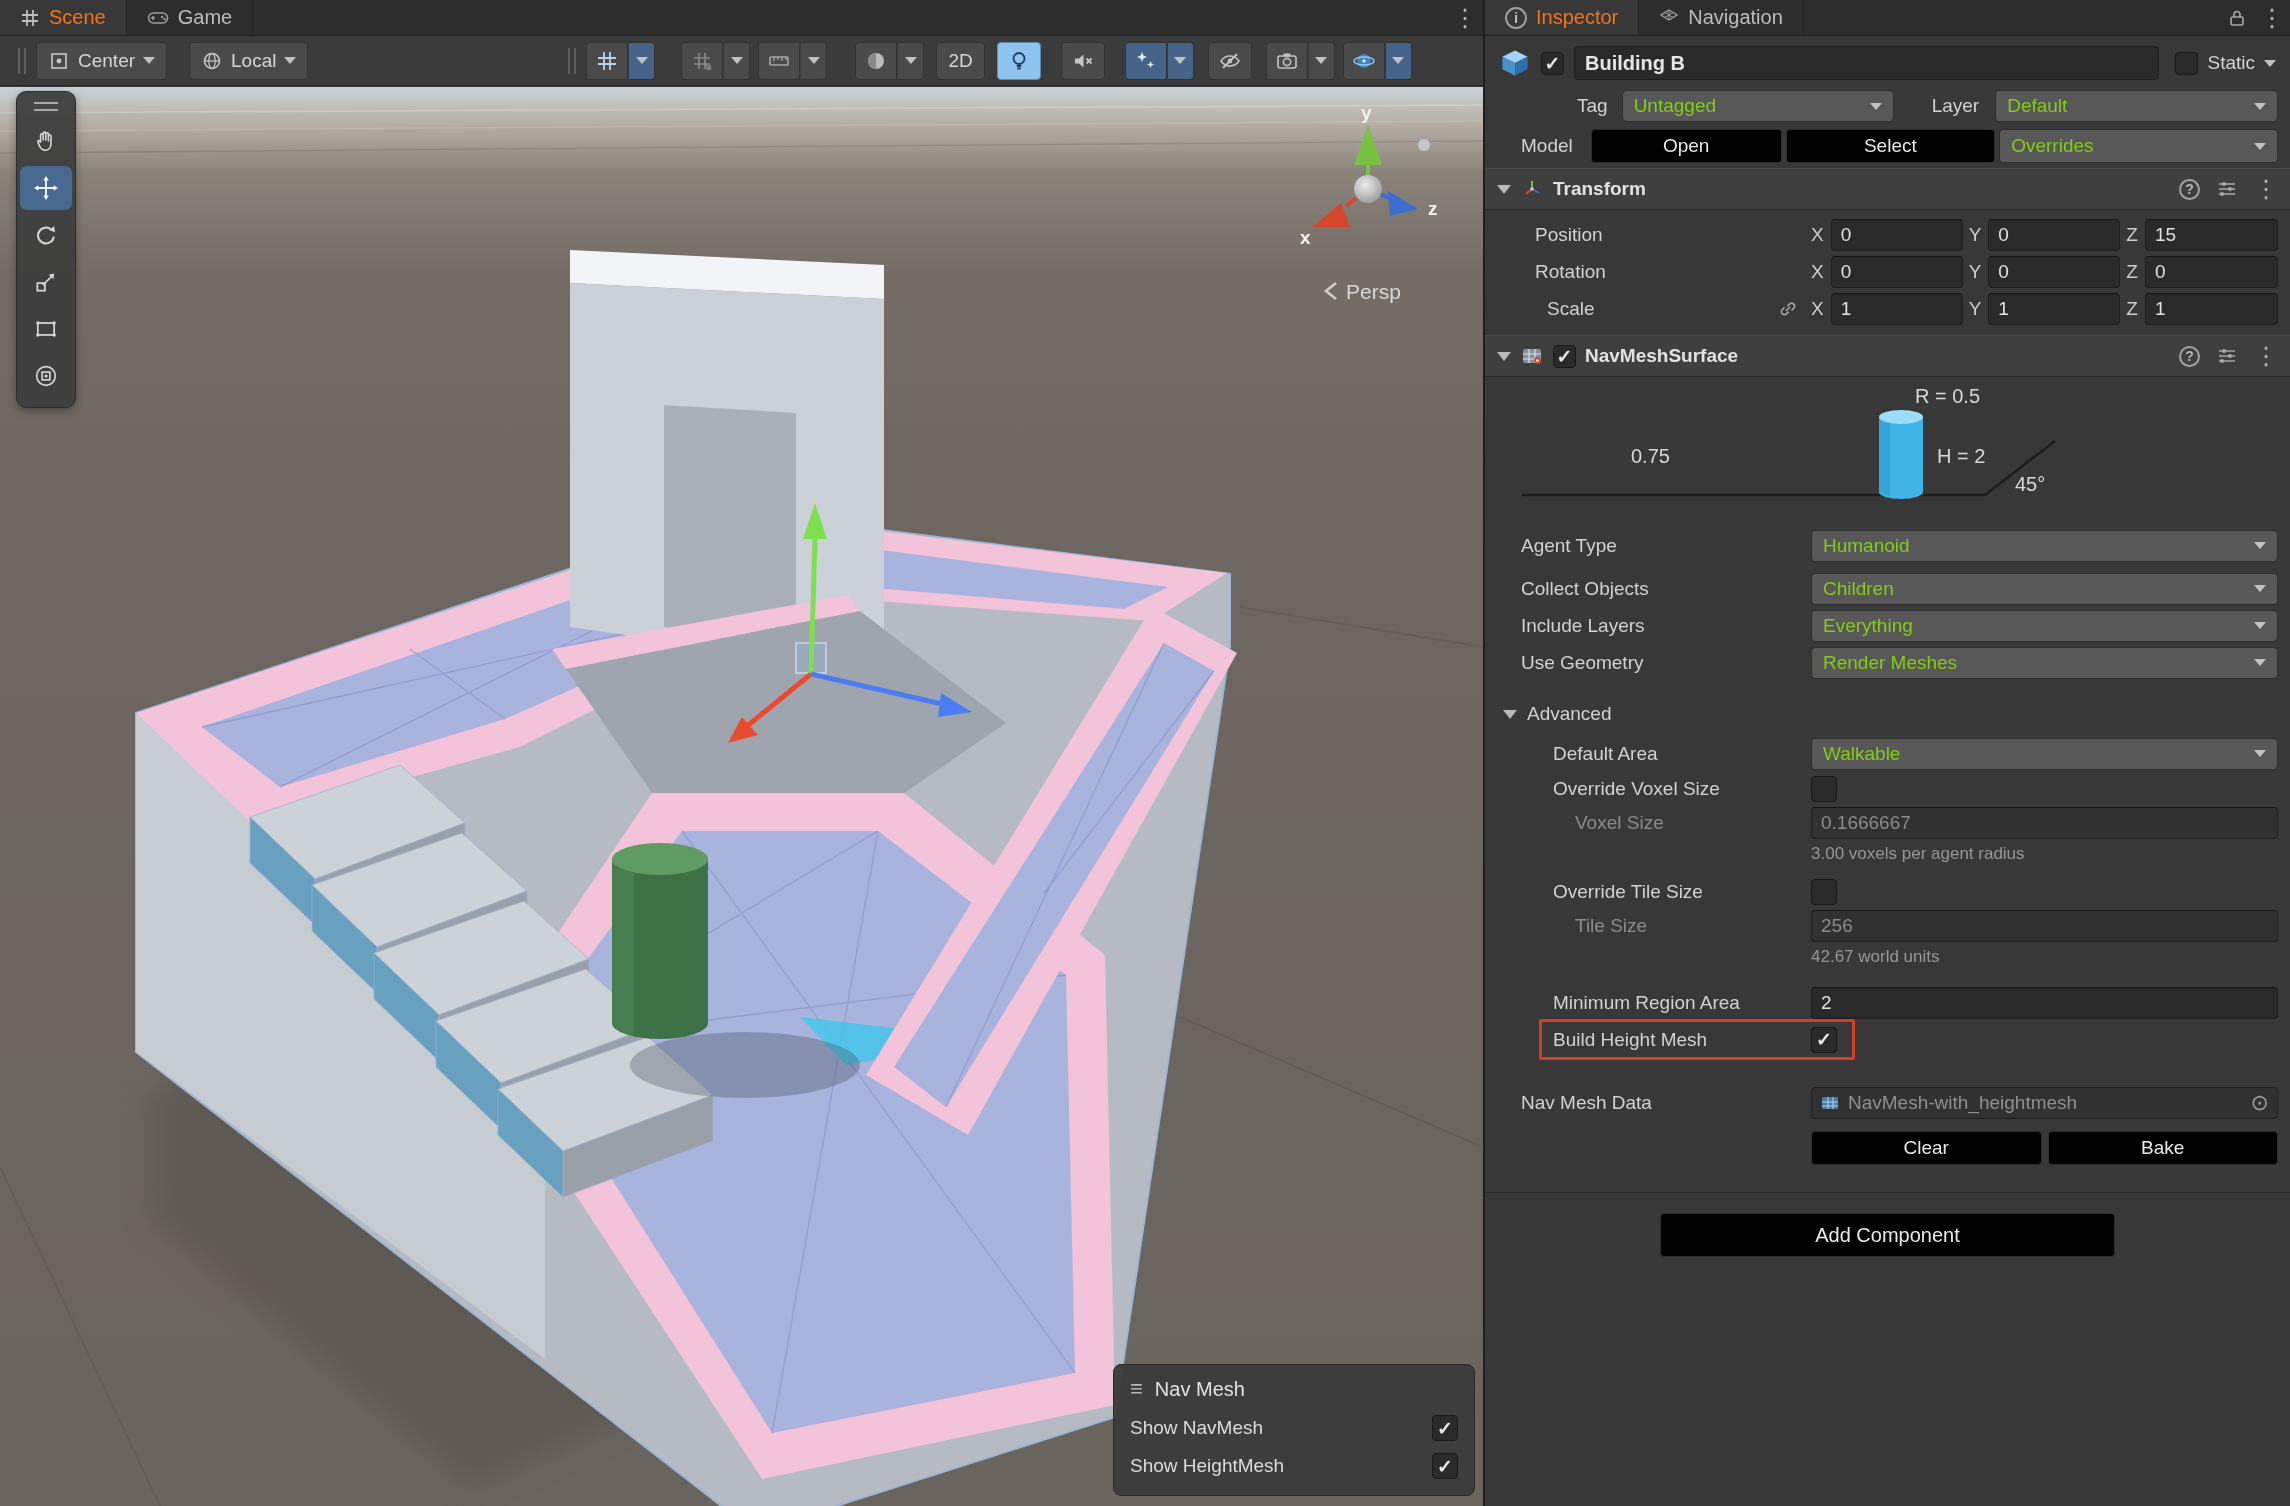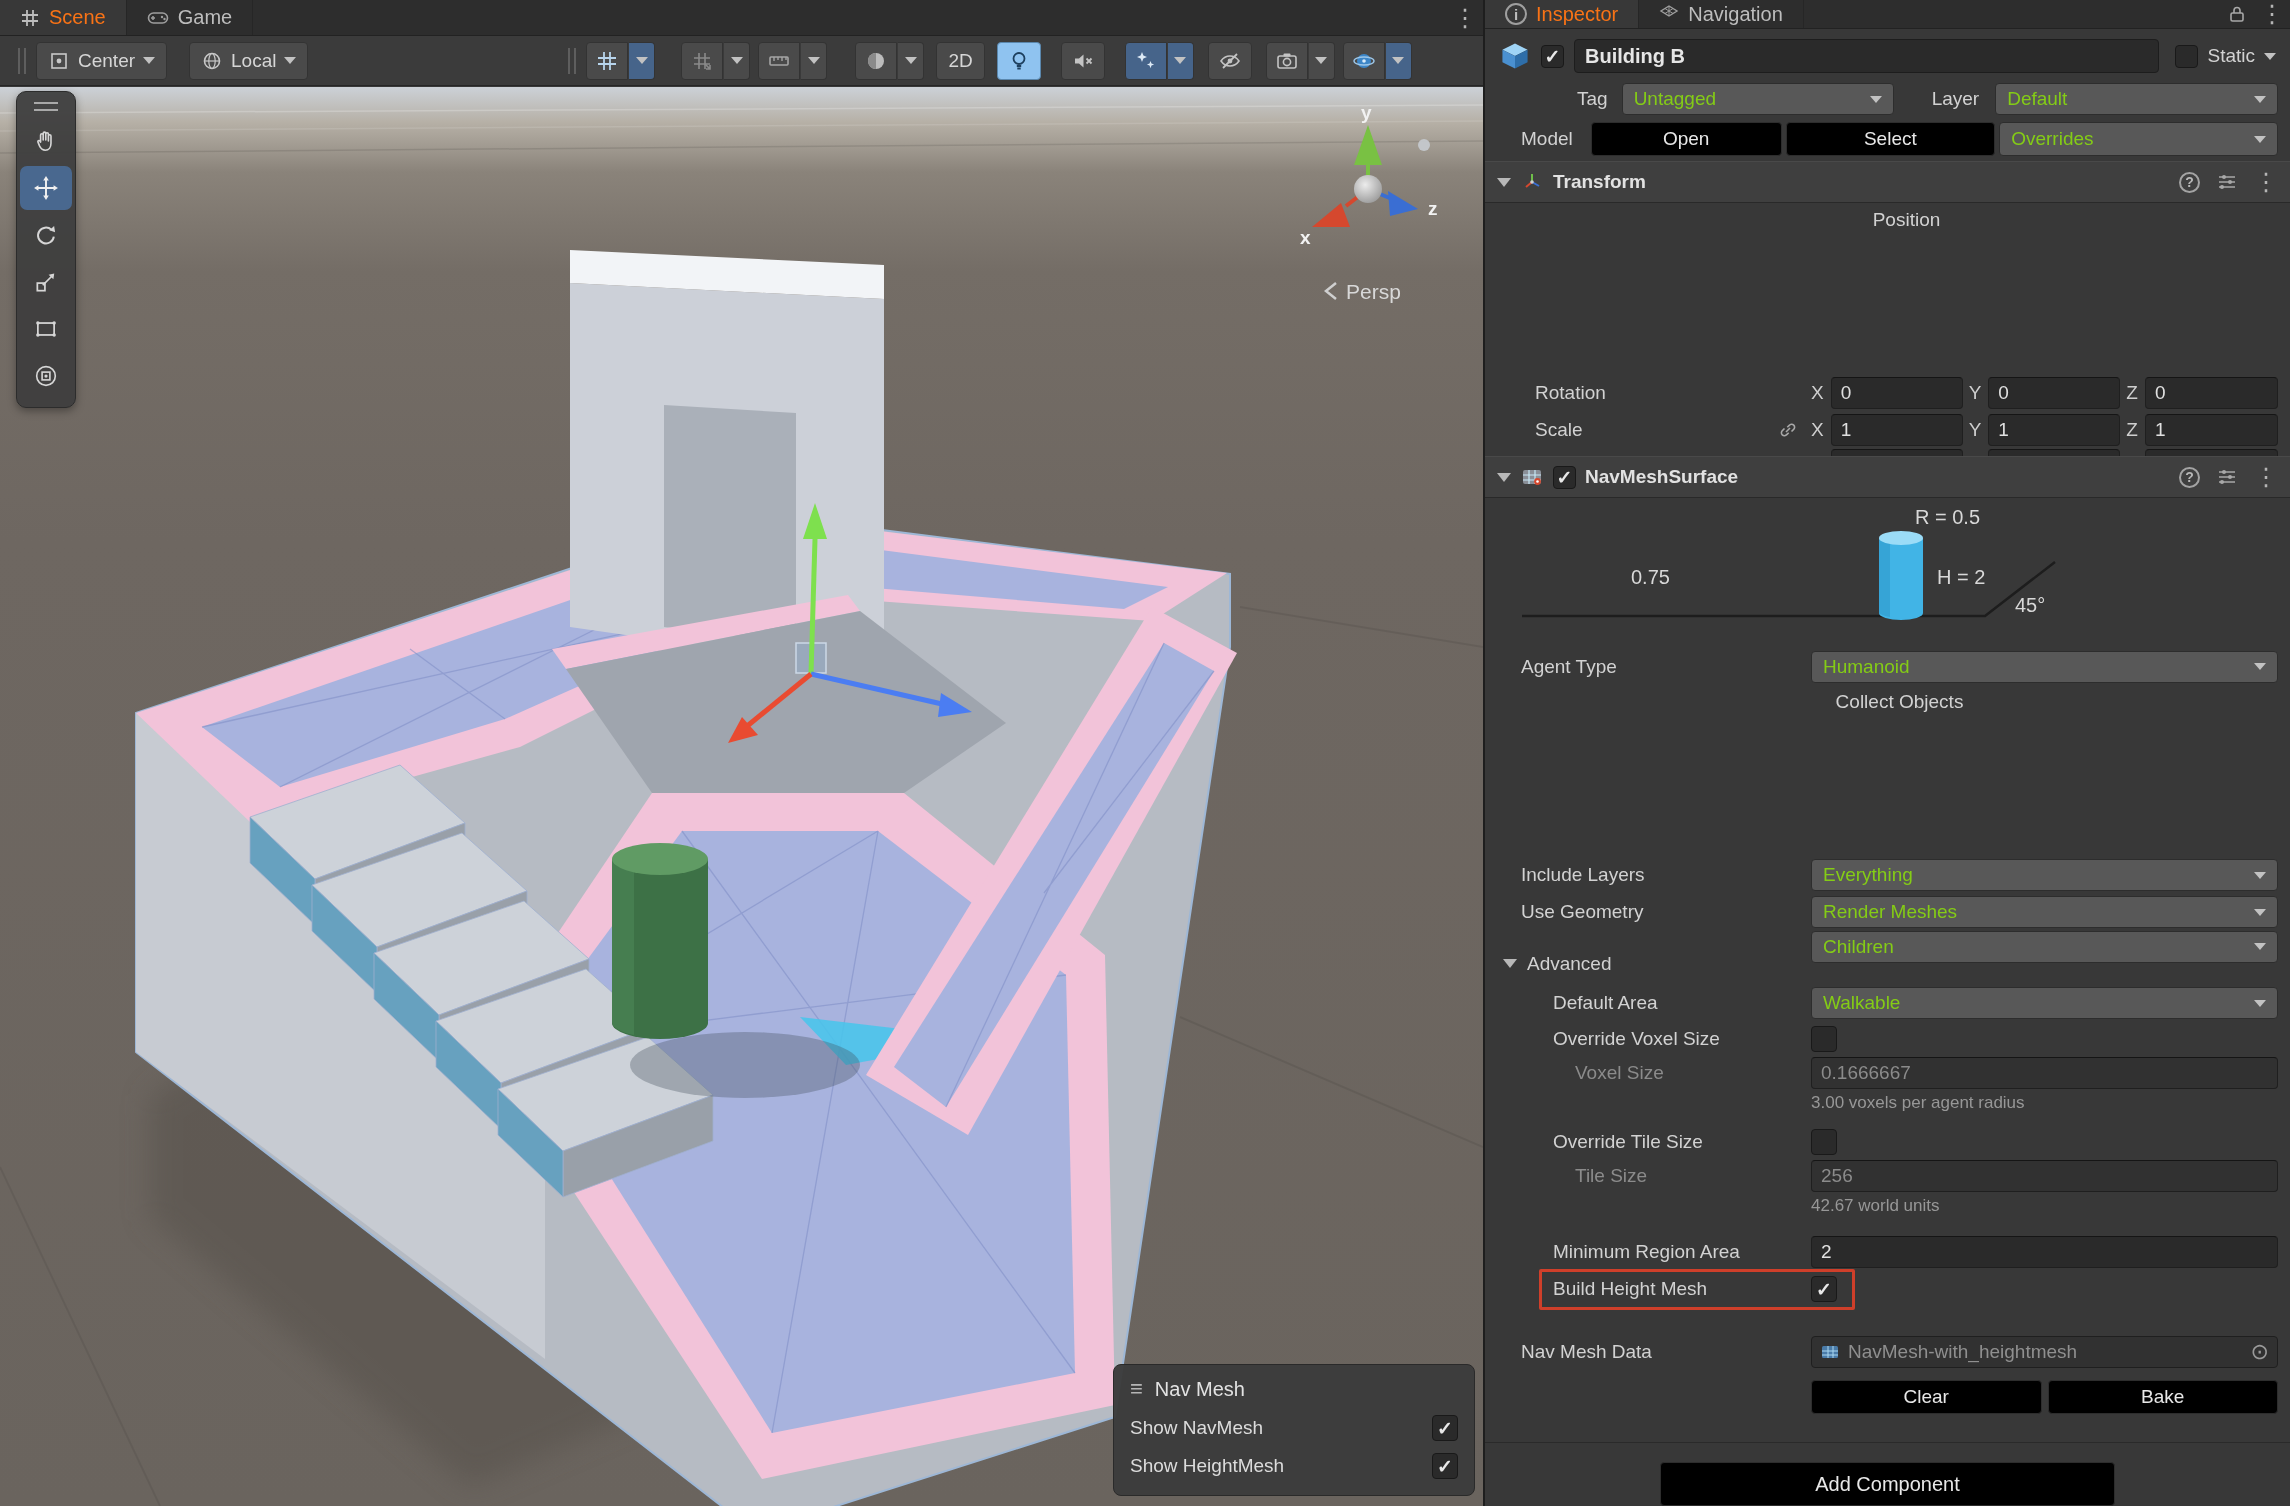--- a/index.html
+++ b/index.html
@@ -108,21 +108,21 @@
   .bh-row { position:relative; }
   .red-box { position:absolute; left:54px; top:-2px; width:316px; height:41px; border:3px solid #cf3f2a;
     border-radius:2px; pointer-events:none; }
   .objfield { flex:1; height:32px; background:#313131; border:1px solid #1f1f1f; border-radius:4px;
     display:flex; align-items:center; gap:8px; padding:0 8px; color:#8f8f8f; font-size:19px; min-width:0; }
   .icon-picker::after { content:"⊙"; font-size:22px; color:#9a9a9a; }
   .objfield .icon-picker { margin-left:auto; }
   .divider { height:1px; background:#2a2a2a; margin-top:26px; }
   .ac-row { display:flex; justify-content:center; margin-top:20px; }
   .btn.ac { width:455px; height:44px; font-size:20px; }
-  .mt8 { margin-top:8px; } .mt6 { margin-top:6px;flex-direction:column; } .mt14 { margin-top:14px; } .mt26 { margin-top:26px; }
+  .mt8 { margin-top:8px; } .mt6 { margin-top:6px; } .mt14 { margin-top:14px; } .mt26 { margin-top:26px; }
   .diagram { height:150px; position:relative; }
   .dlbl { font-size:20px; fill:#d8d8d8; }
   svg.ic { display:block; }
 </style>
 </head>
 <body>
 
 <div class="app">
 
   <div class="scene-panel">
@@ -592,21 +592,21 @@
             <span class="axl">Y</span>
             <input class="field" value="0" style="">
           </div>
         <div class="axis">
             <span class="axl">Z</span>
             <input class="field" value="0" style="">
           </div>
       </div>
     </div>
     <div class="irow">
-      <span class="lbl" style="margin-left:14px">Scale</span>
+      <span class="lbl" style="margin-left:26px">Scale</span>
       <div class="fields" style="position:relative">
         <svg class="ic" style="position:absolute;left:-34px" width="22" height="22" viewBox="0 0 22 22">
             <path d="M9 13l4-4" stroke="#a8a8a8" stroke-width="1.6"></path>
             <path d="M7.5 9.5L5.6 11.4a3 3 0 104.2 4.2l1.9-1.9" stroke="#a8a8a8" stroke-width="1.6" fill="none"></path>
             <path d="M14.5 12.5l1.9-1.9a3 3 0 10-4.2-4.2l-1.9 1.9" stroke="#a8a8a8" stroke-width="1.6" fill="none"></path>
           </svg>
         <div class="axis">
             <span class="axl">X</span>
             <input class="field" value="1" style="">
           </div>

